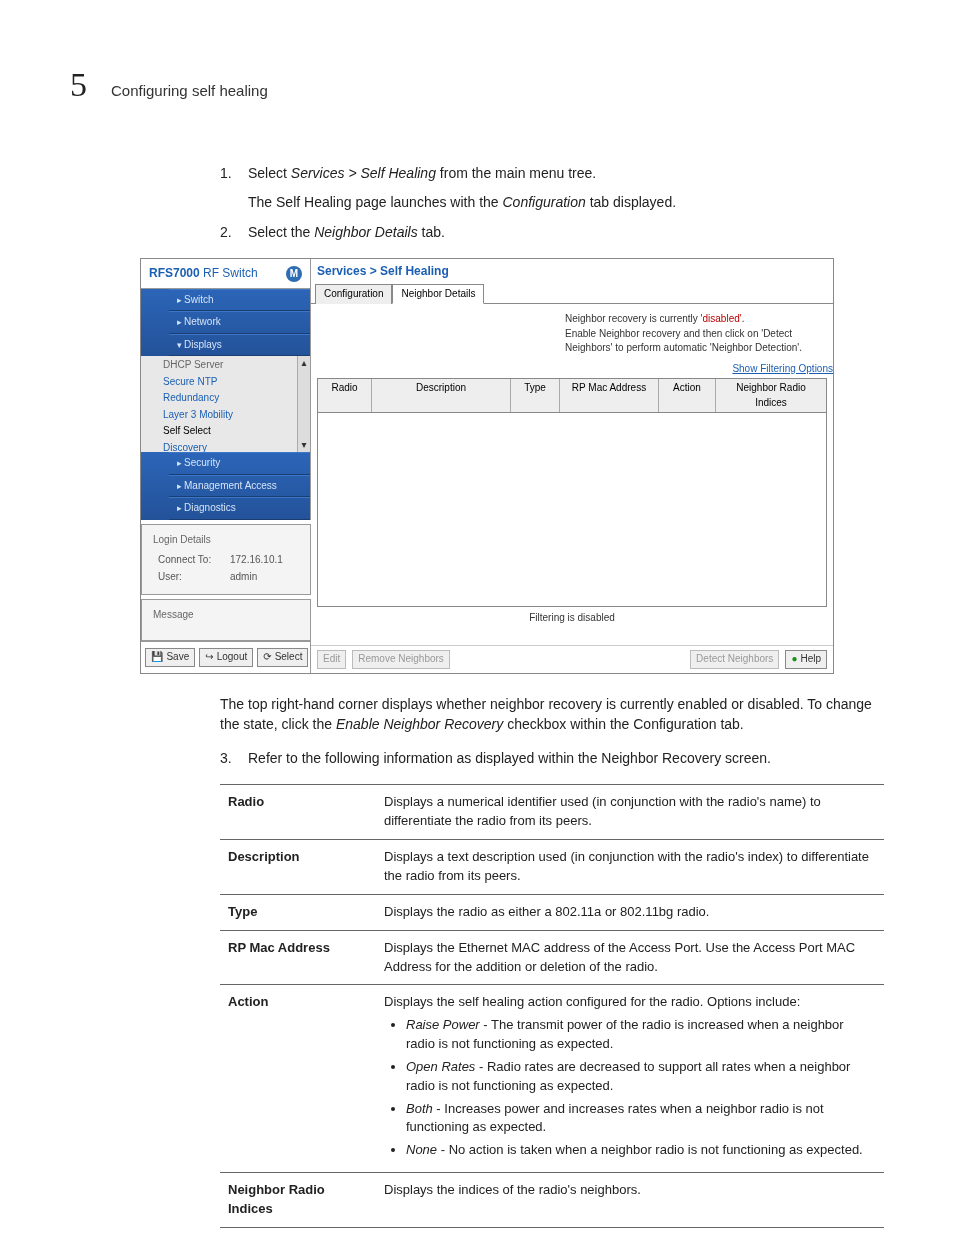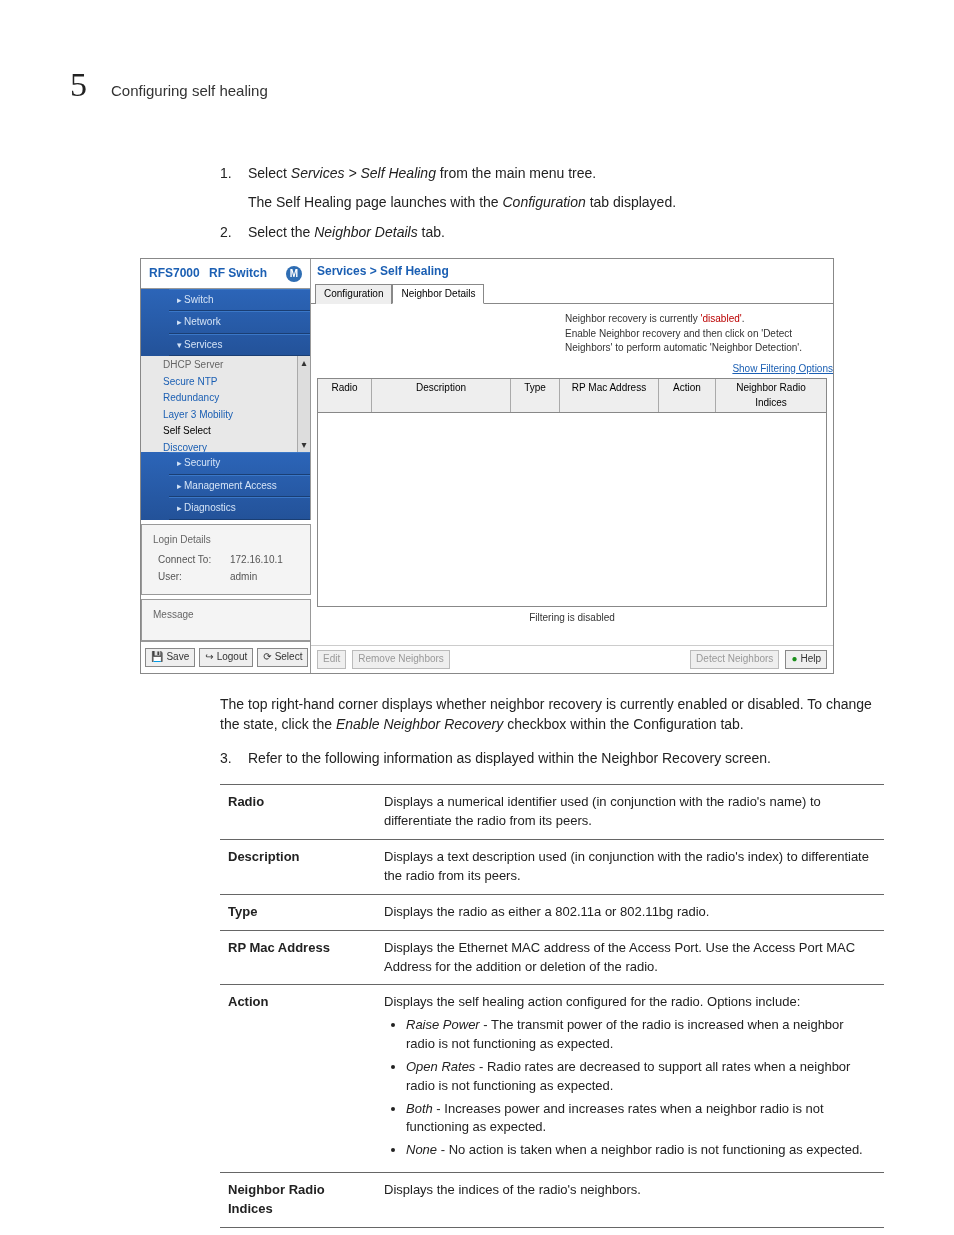--- a/index.html
+++ b/index.html
@@ -77,21 +77,21 @@
     padding: 6px 8px 5px 8px;
     font-size: 12px;
     color: #1b5fb3;
     font-weight: 700;
     display: flex;
     align-items: center;
     justify-content: space-between;
     border-right: 1px solid #999;
     border-bottom: 1px solid #999;
   }
-  .brand .thin { font-weight: 700; margin-left: 6px; }
+  .brand .thin { font-weight: 400; }
   .mlogo {
     width: 16px; height: 16px; border-radius: 50%;
     background: #2e6db3;
     color: #fff; display: flex; align-items: center; justify-content: center;
     font-size: 10px; font-weight: 700;
   }
 
   .nav {
     background: linear-gradient(#2c65b8, #235299);
     color: #d5e4f7;
@@ -315,21 +315,21 @@
       <div class="shot-left">
         <div class="brand">
           <span>
             <span>RFS7000</span><span class="thin"> RF Switch</span>
           </span>
           <span class="mlogo">M</span>
         </div>
         <div class="nav">
           <div class="nav-section">Switch</div>
           <div class="nav-section">Network</div>
-          <div class="nav-section open">Services</div>
+          <div class="nav-section open">Displays</div>
         </div>
         <div class="svc">
           <div class="item first">DHCP Server</div>
           <div class="item">Secure NTP</div>
           <div class="item">Redundancy</div>
           <div class="item">Layer 3 Mobility</div>
           <div class="item active">Self Select</div>
           <div class="item">Discovery</div>
 
           <div class="svc-scroll">

